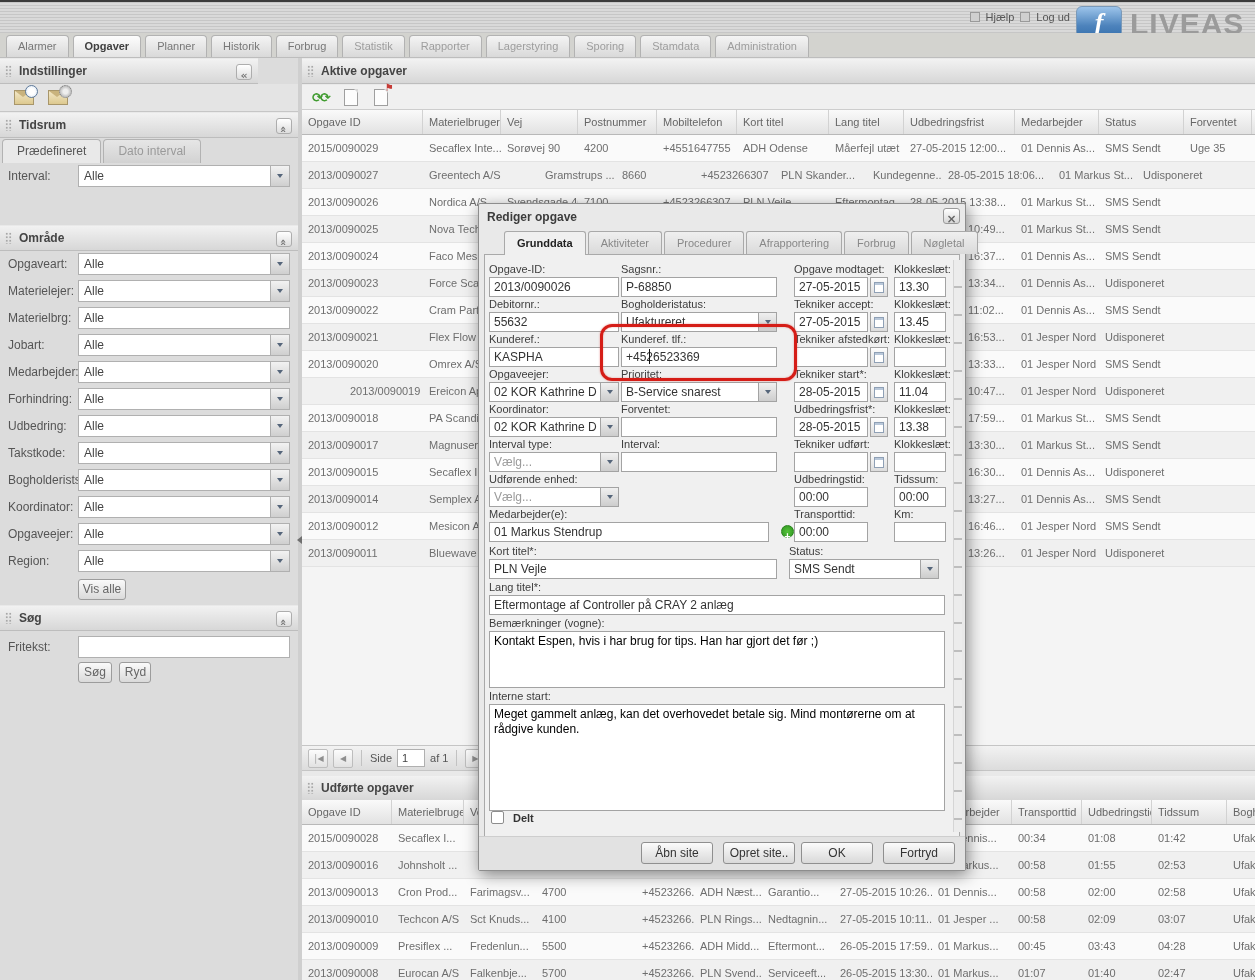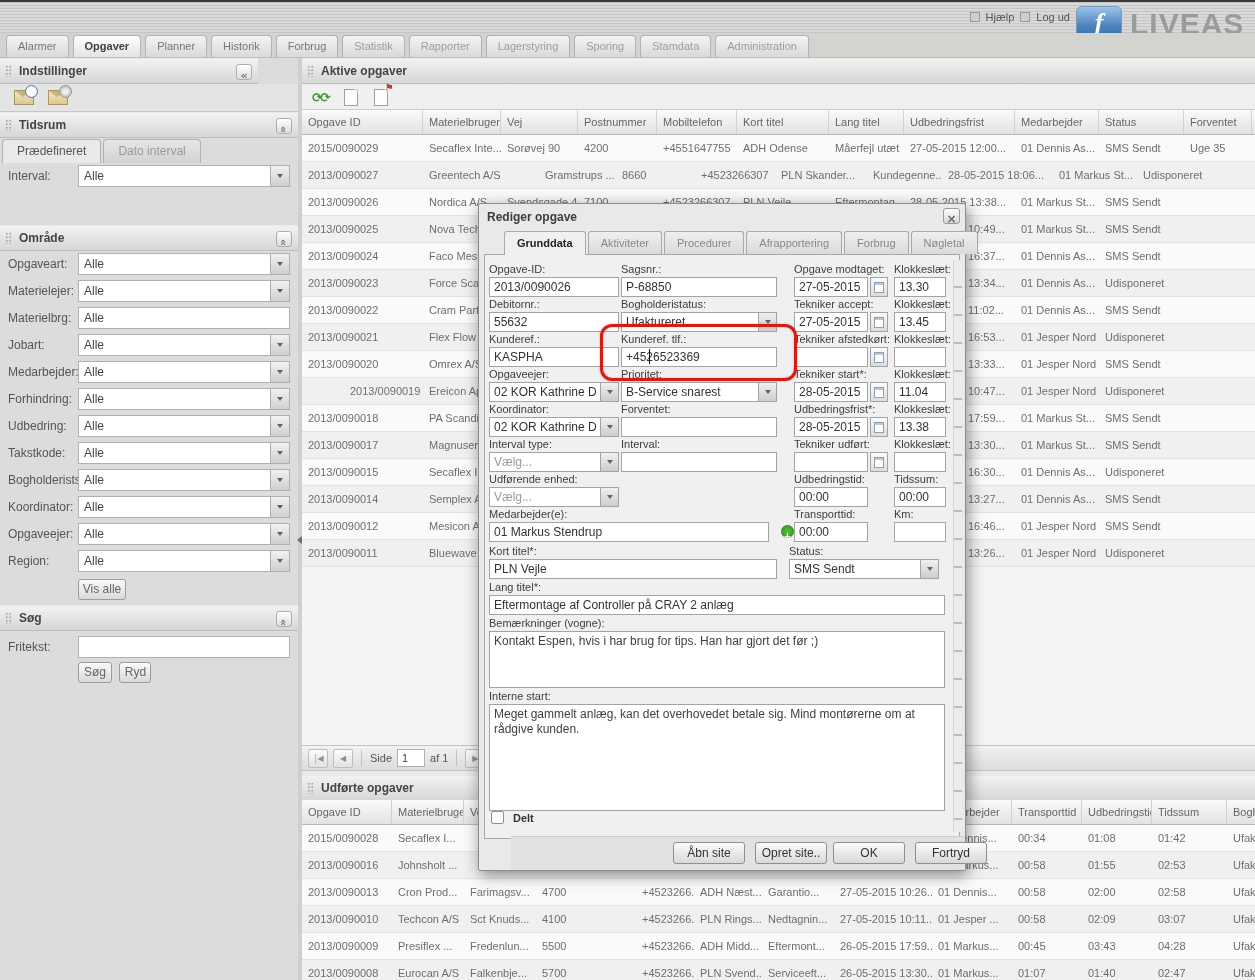--- a/index.html
+++ b/index.html
@@ -130,31 +130,31 @@
   .fcombo .ftext.mut{color:#9a9a9a;}
   .ftrig{width:17px;flex:none;border-left:1px solid #a3a3a3;
     background:linear-gradient(#f0f0f0,#cdcdcd);display:flex;align-items:center;justify-content:center;}
   .fdate{display:flex;}
   .fdate .fin{width:74px;flex:none;}
   .cal{width:18px;height:20px;margin-left:2px;box-sizing:border-box;border:1px solid #a3a3a3;
     background:linear-gradient(#fdfdfd,#dcdcdc);position:relative;}
   .cal::after{content:"";position:absolute;left:3px;right:3px;top:4px;bottom:3px;background:#fff;
     border:1px solid #8fa0b5;box-shadow:inset 0 2px 0 #b9c8da;}
   .fta{width:456px;box-sizing:border-box;border:1px solid #a3a3a3;background:#fff;resize:none;
-    font:12px "Liberation Sans",sans-serif;color:#404040;padding:2px 4px;line-height:15px;}
+    font:12px "Liberation Sans",sans-serif;color:#000000;padding:2px 4px;line-height:15px;}
   .plus{position:absolute;left:292px;top:17px;width:13px;height:13px;border-radius:50%;
     background:radial-gradient(#55c33a,#2f9421);border:1px solid #27831b;box-sizing:border-box;text-align:center;}
   .plus::after{content:"+";font:bold 11px/11px "Liberation Sans";color:#fff;}
   .caret{position:absolute;left:28px;top:16px;width:1px;height:15px;background:#111;}
   .red-annot{position:absolute;left:121px;top:120px;width:191px;height:51px;border:3px solid #d51d17;
     border-radius:12px;box-shadow:0 0 2px rgba(213,29,23,.5), inset 0 0 2px rgba(213,29,23,.4);z-index:60;pointer-events:none;}
   .cbrow{position:absolute;left:12px;top:607px;display:flex;align-items:center;gap:9px;}
   .cb{width:13px;height:13px;box-sizing:border-box;border:1px solid #8d8d8d;background:#fff;border-radius:2px;}
   .cbl{font:bold 11px "Liberation Sans",sans-serif;color:#333;}
-  .dfoot{position:absolute;left:0;right:0;bottom:0;height:33px;background:#e2e2e2;border-top:1px solid #cecece;margin-left:32px;}
+  .dfoot{position:absolute;left:0;right:0;bottom:0;height:33px;background:#e2e2e2;border-top:1px solid #cecece;}
   .dbtn{position:absolute;top:5px;width:72px;height:22px;box-sizing:border-box;border:1px solid #8f8f8f;
     border-radius:3px;background:linear-gradient(#fbfbfb,#d9d9d9);font:12px "Liberation Sans",sans-serif;
     color:#333;text-align:center;line-height:20px;}
 </style>
 </head>
 <body>
 
 <div id="app">
 
   <div id="topbar">

